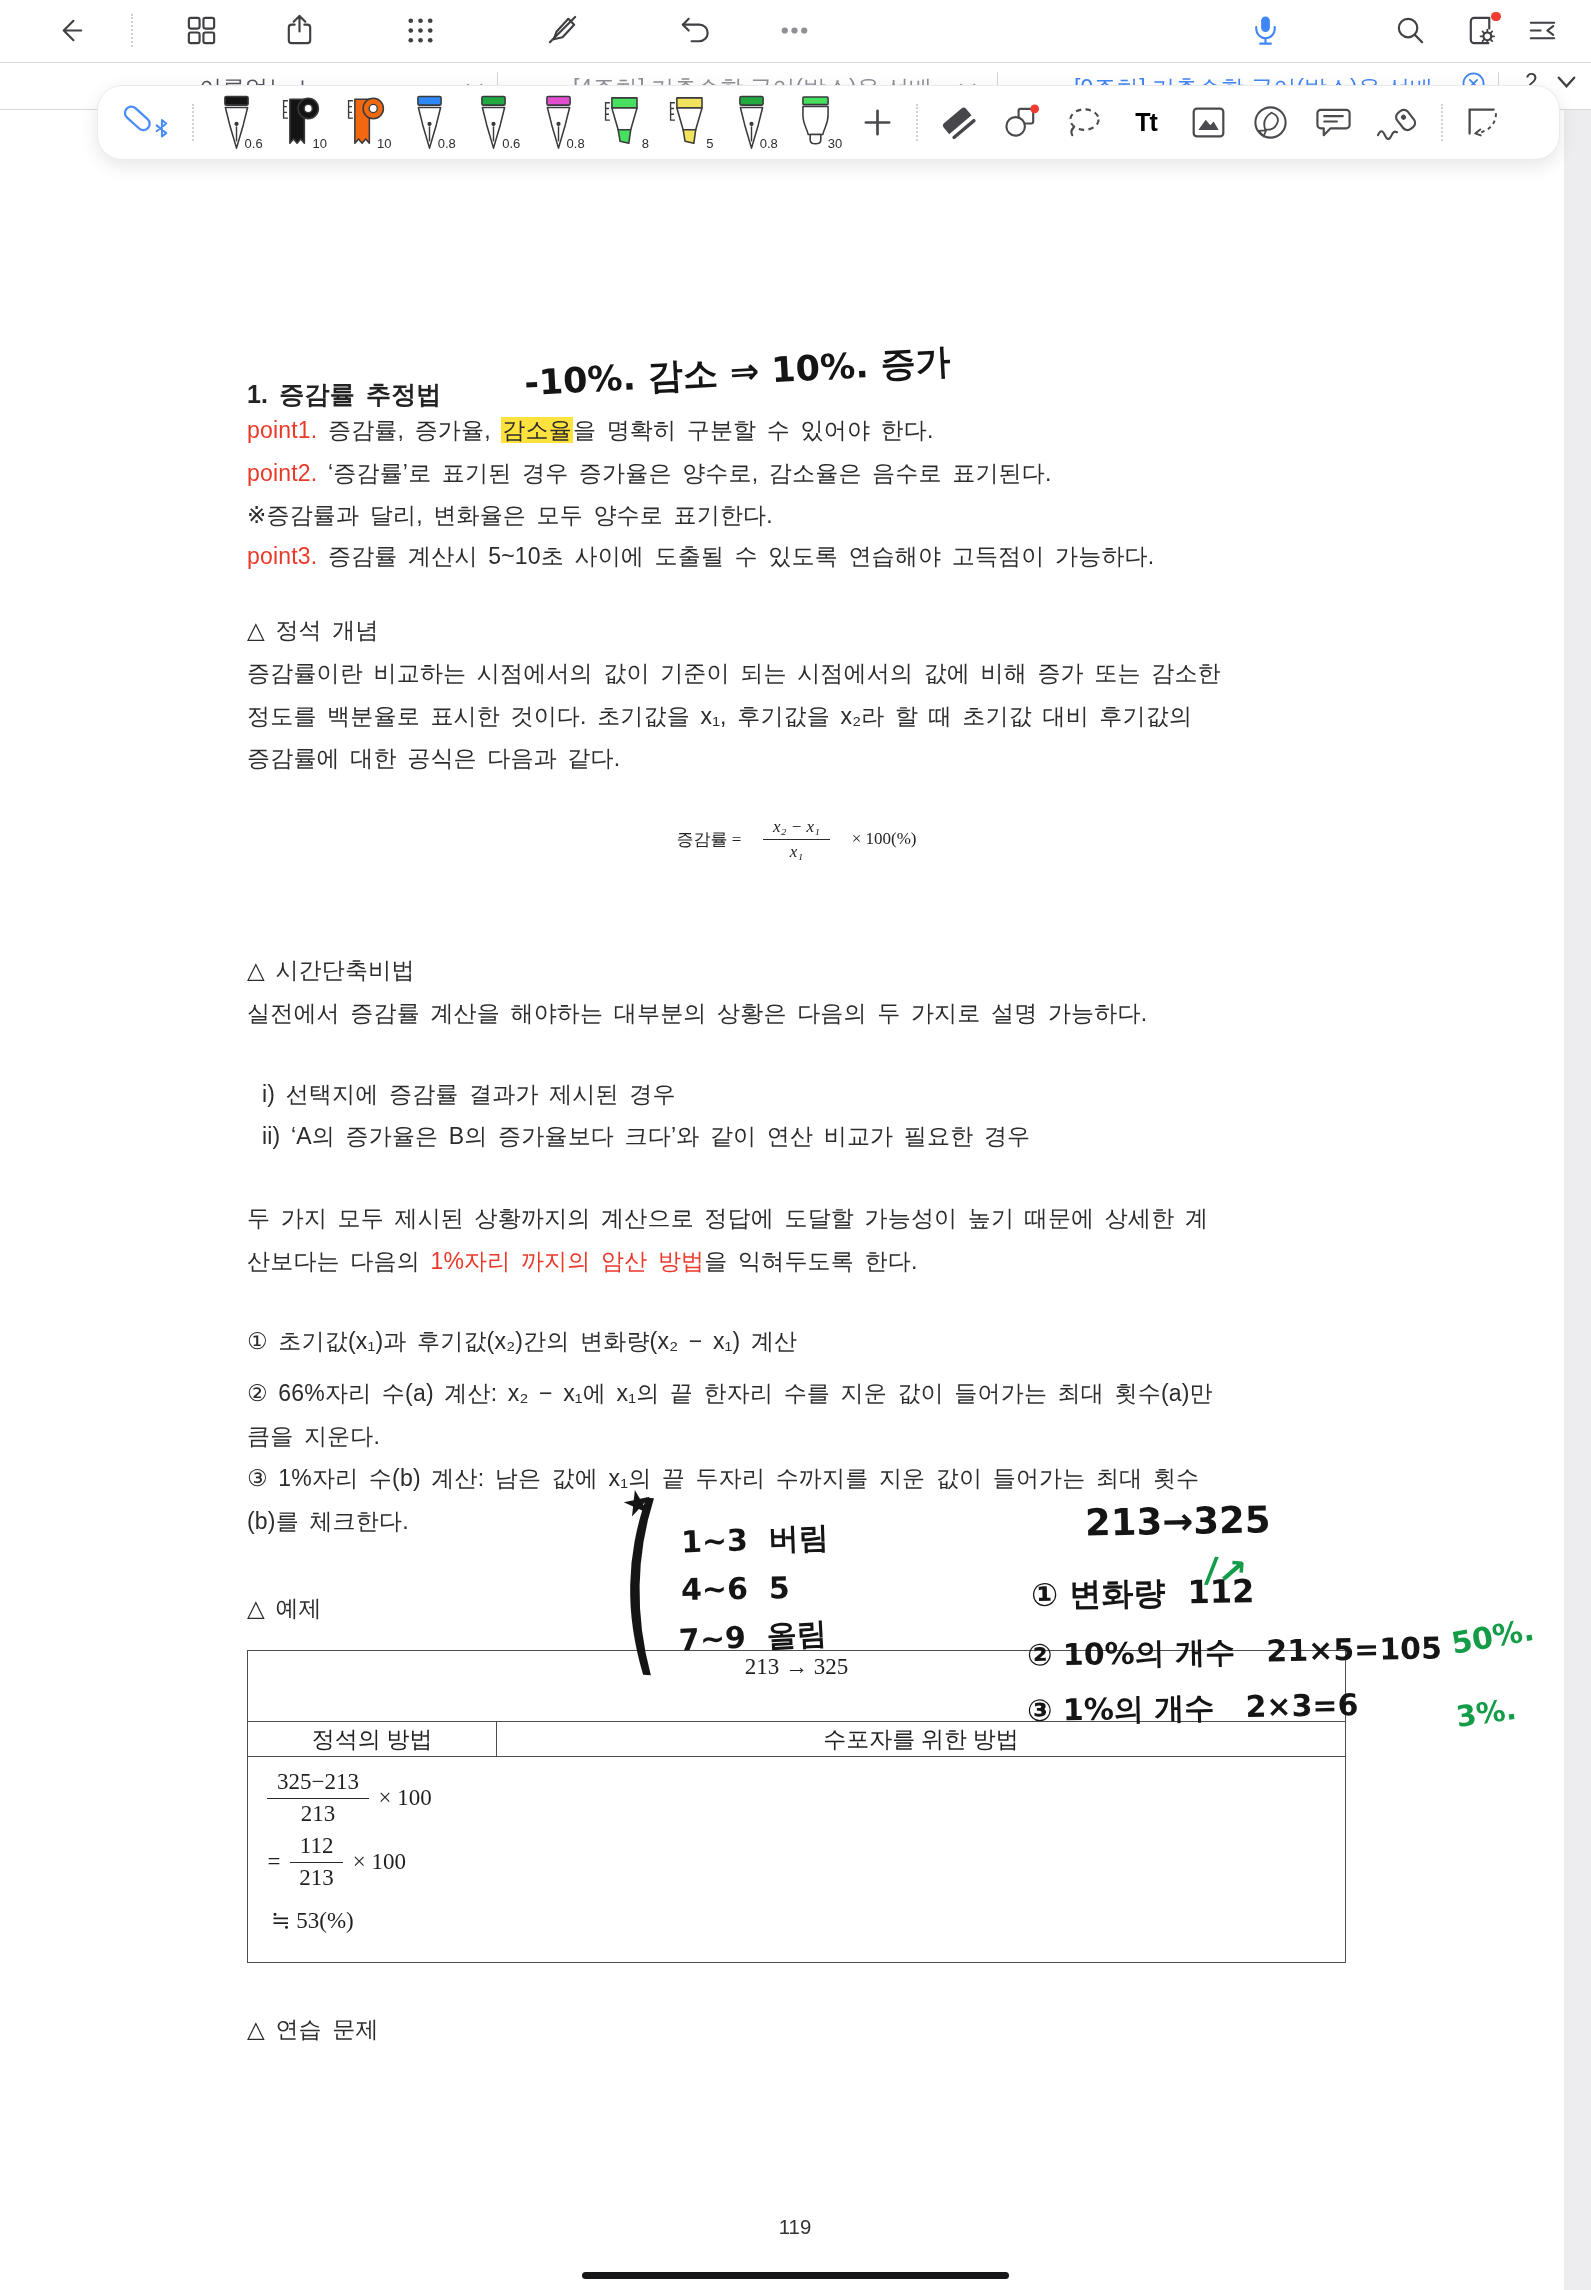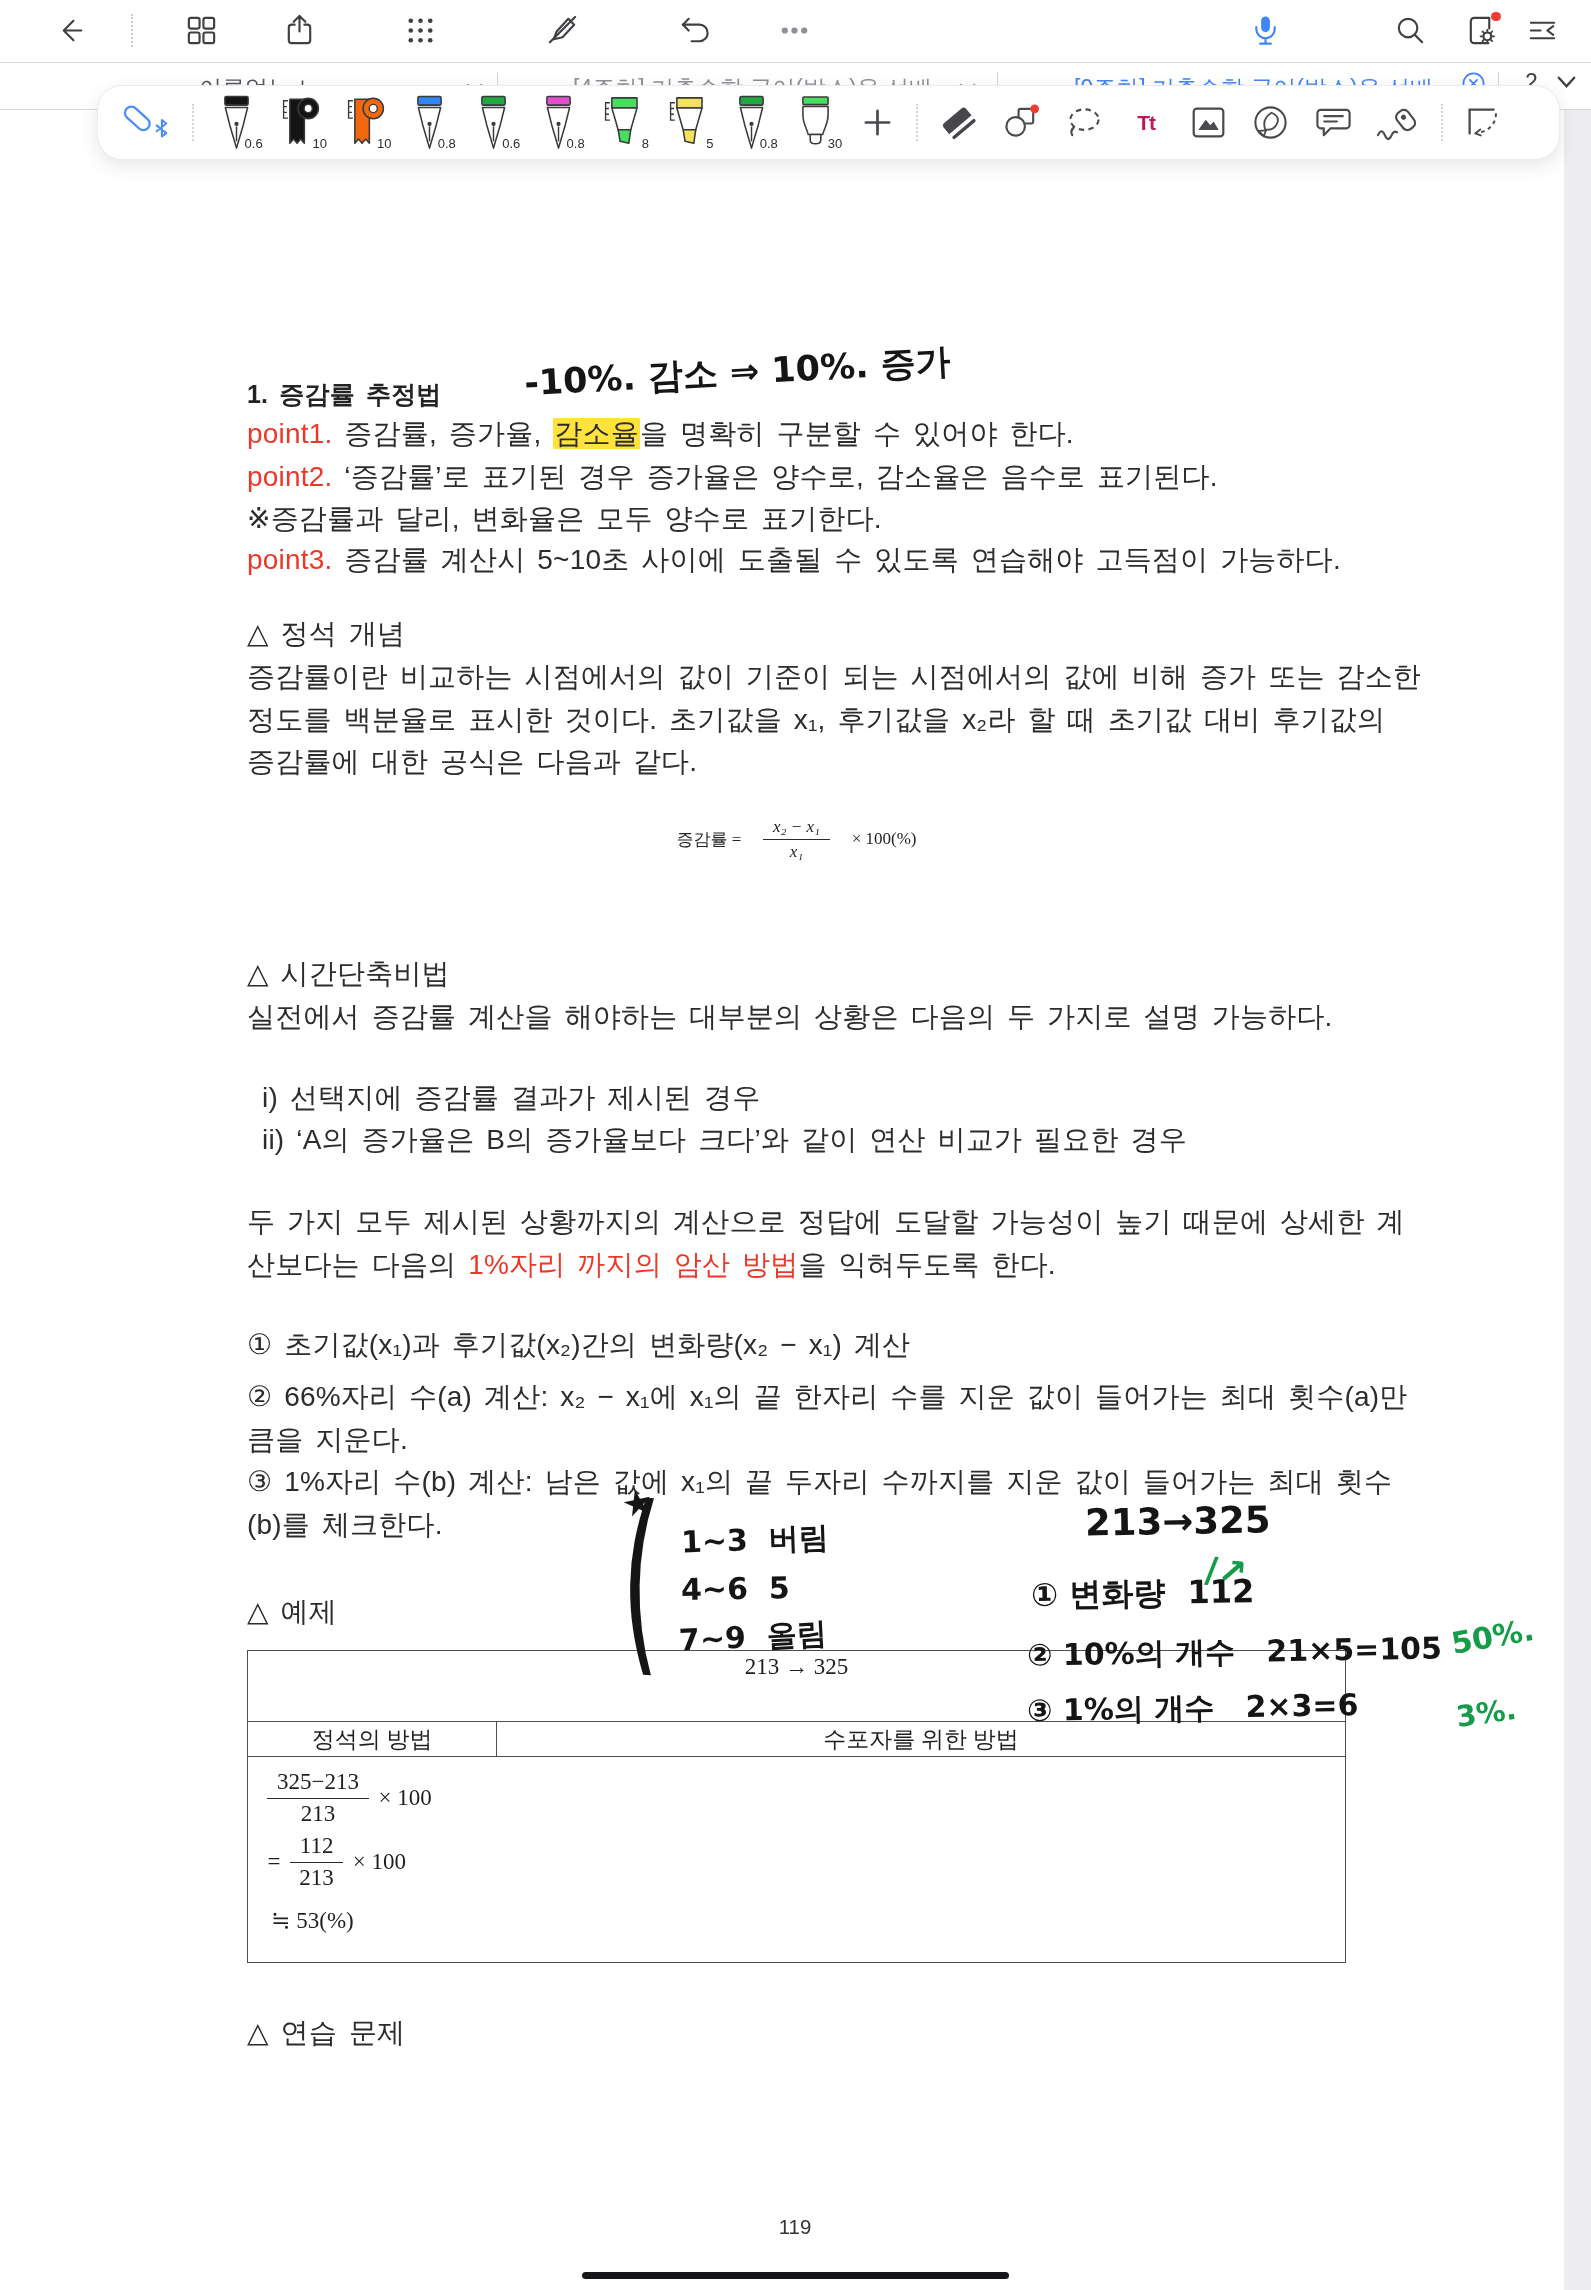--- a/index.html
+++ b/index.html
@@ -23,24 +23,24 @@
   
   .gutter{position:absolute;left:1564px;top:109px;width:27px;height:2181px;background:#ededef;}
   
   .pen-toolbar{position:absolute;left:97px;top:85px;width:1463px;height:75px;background:#fff;
                border:1.5px solid #ebebee;border-radius:25px;box-shadow:0 5.8px 17.5px rgba(60,60,70,.12);
                display:flex;align-items:center;gap:19.4px;padding:0 23px;z-index:10;box-sizing:border-box;}
   .tool{position:relative;background:none;border:none;padding:0;display:flex;align-items:center;
         justify-content:center;height:64px;cursor:pointer;flex:0 0 auto;}
   .tool-size{position:absolute;right:-3.9px;bottom:3.9px;font-size:13px;font-weight:500;color:#2e2e2e;}
   .tsep{height:37px;border-left:2.4px dotted #cfd2d6;flex:0 0 auto;}
-  .tt-label{font-size:21px;font-weight:bold;color:#be185d;letter-spacing:-1px;}
+  .tt-label{font-size:25px;font-weight:bold;color:#000000;letter-spacing:-1px;}
   
   .page{position:absolute;left:0;top:0;width:1504px;height:2290px;z-index:1;}
-  .line{position:absolute;left:247px;white-space:nowrap;font-size:28px;color:#2c2c2c;
+  .line{position:absolute;left:247px;white-space:nowrap;font-size:23px;color:#2c2c2c;
         letter-spacing:0.2px;word-spacing:3.9px;}
   .title{font-size:25px;color:#232323;}
   .red{color:#ea3829;}
   .hl{background:#ffe23e;padding:0 1px;}
   .formula{position:absolute;left:247px;top:817px;width:1099px;display:flex;align-items:center;
            justify-content:center;gap:22px;font-family:"Liberation Serif","DejaVu Serif",serif;
            font-size:17px;color:#222;}
   .frac{display:inline-flex;flex-direction:column;align-items:center;line-height:1.15;}
   .frac .num{border-bottom:1.6px solid #2a2a2a;padding:0 9.7px 2.9px;}
   .frac .den{padding-top:1.9px;}

